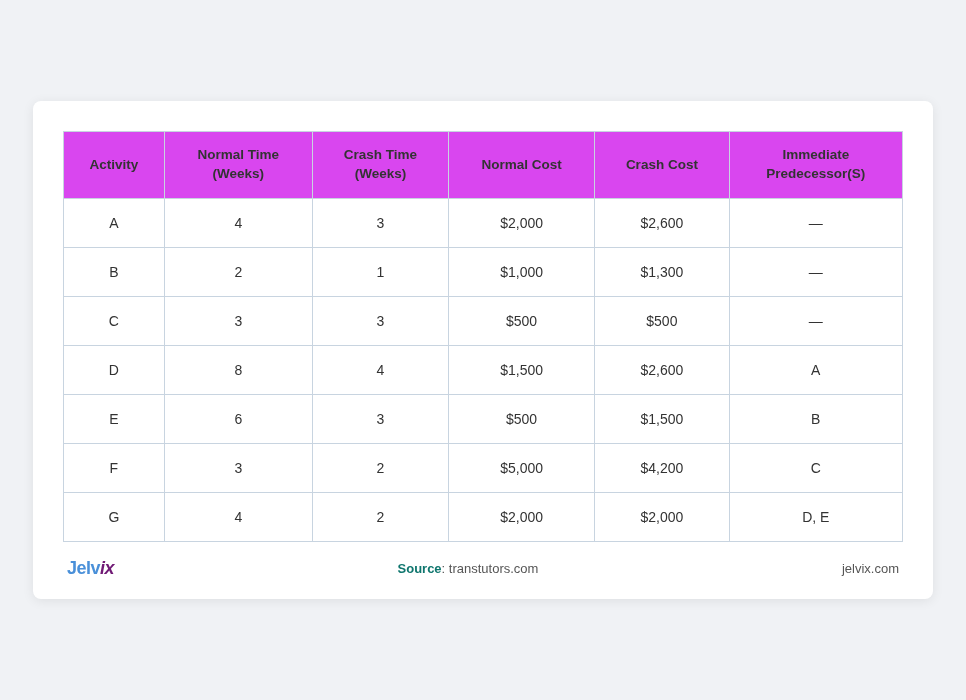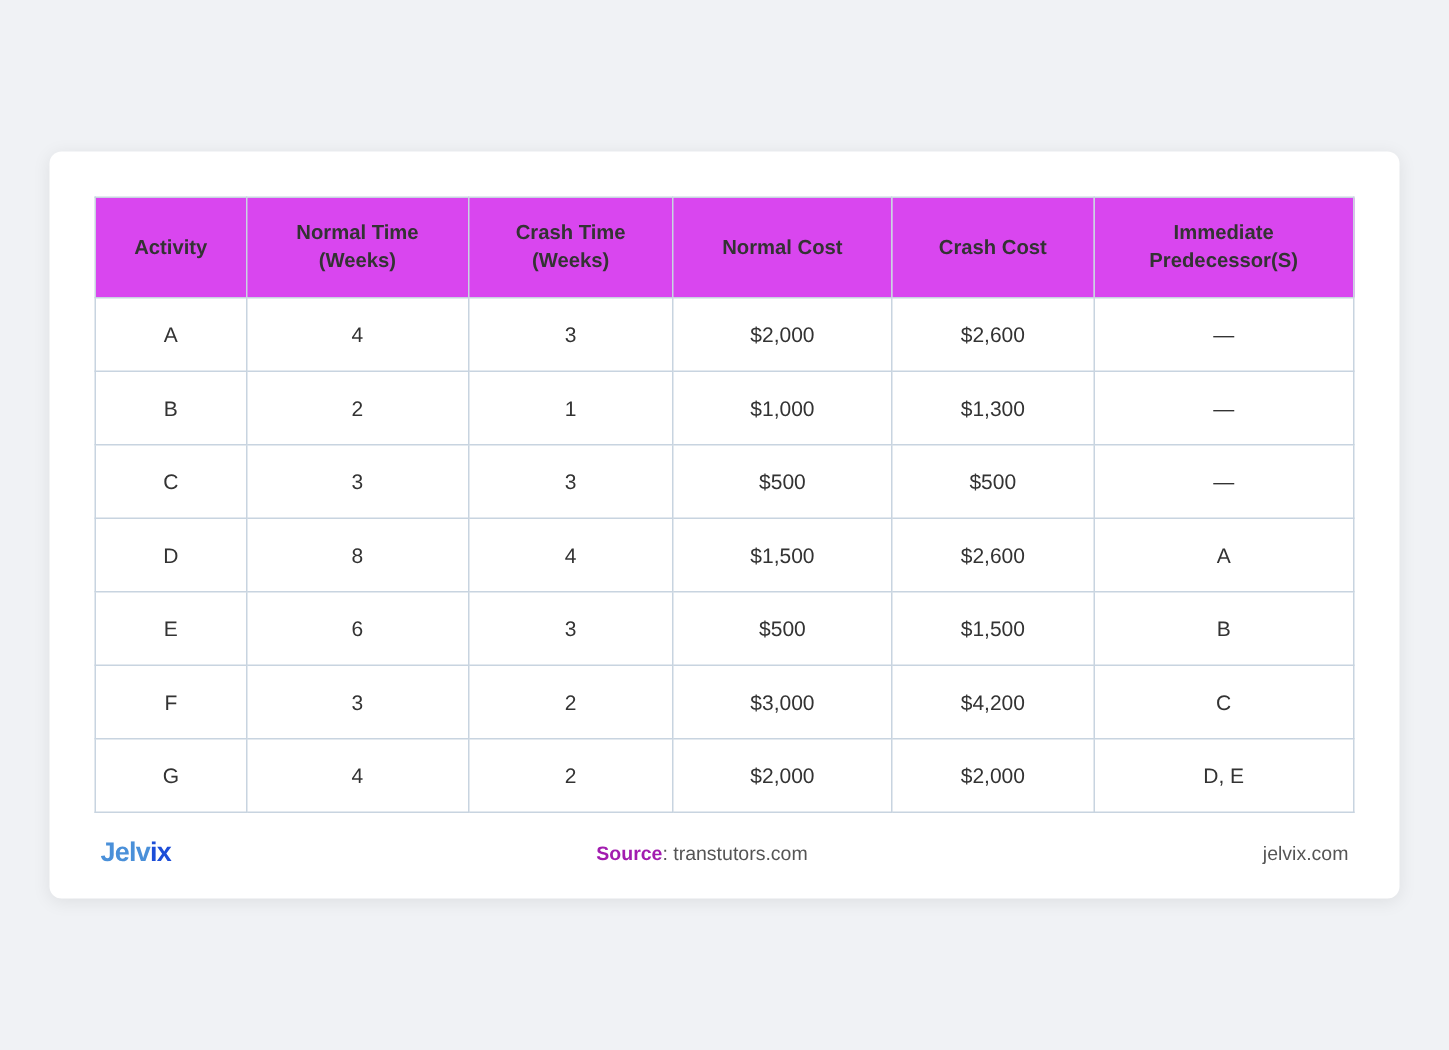--- a/index.html
+++ b/index.html
@@ -79,21 +79,21 @@
       color: #4a90d9;
     }
 
     .footer-source {
       font-size: 13px;
       color: #555;
     }
 
     .footer-source strong {
       font-weight: 600;
-      color: #a21caf;
+      color: #0f766e;
     }
 
     .footer-url {
       font-size: 13px;
       color: #555;
       margin-left: 20px;
     }
   </style>
 </head>
 <body>
@@ -149,38 +149,38 @@
             <td>6</td>
             <td>3</td>
             <td>$500</td>
             <td>$1,500</td>
             <td>B</td>
           </tr>
           <tr>
             <td>F</td>
             <td>3</td>
             <td>2</td>
-            <td>$3,000</td>
+            <td>$5,000</td>
             <td>$4,200</td>
             <td>C</td>
           </tr>
           <tr>
             <td>G</td>
             <td>4</td>
             <td>2</td>
             <td>$2,000</td>
             <td>$2,000</td>
             <td>D, E</td>
           </tr>
         </tbody>
     </table>
   </div>
 
   <div class="footer">
     <div class="footer-brand">
-      <span>Jelv</span><span style="color:#1d4ed8;">ix</span>
+      <span>Jelv</span><span style="color:#701a75;font-style:italic;">ix</span>
     </div>
     <div class="footer-source">
       <strong>Source</strong><span>: </span><span>transtutors.com</span>
     </div>
     <div class="footer-url">jelvix.com</div>
   </div>
 </div>
 
 </body></html>

